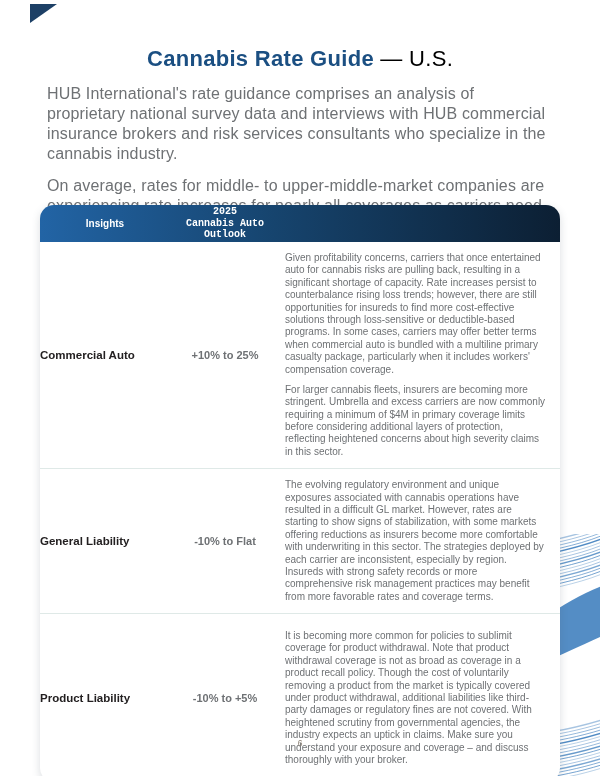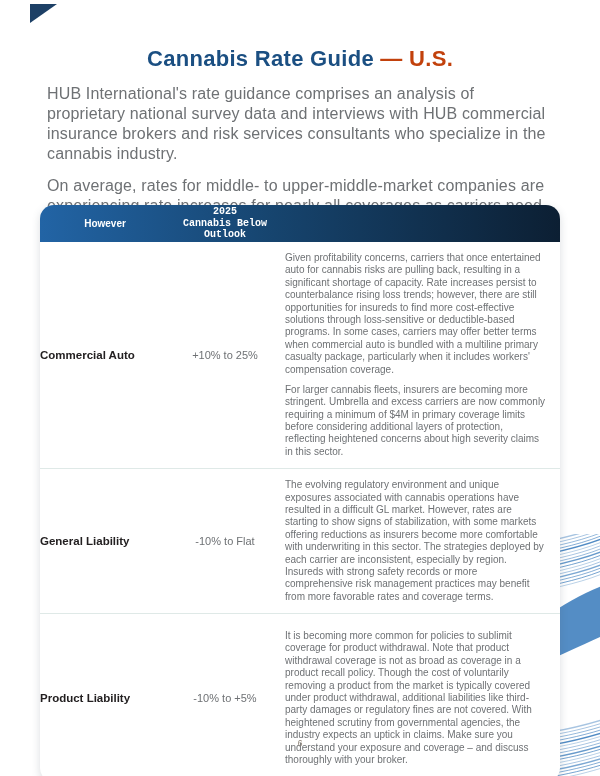--- a/index.html
+++ b/index.html
@@ -12,21 +12,21 @@
   
   .corner-mark{
     position:absolute; top:4px; left:30px; width:0; height:0;
     border-top:19px solid #1d4066; border-right:27px solid transparent; z-index:3;
   }
 
   
   .title{ position:absolute; top:46px; left:0; right:0; text-align:center;
     font-size:22px; color:#1b4f82; letter-spacing:.3px; z-index:2;}
   .title .main{ font-weight:bold; }
-  .title .suffix{ font-weight:700; color:#c2410c; }
+  .title .suffix{ font-weight:400; color:#000000; }
 
   
   .intro{ position:absolute; top:84px; left:47px; width:508px;
     font-size:16px; line-height:1.26; color:#6e7174; letter-spacing:.15px; z-index:2;}
   .intro p{ margin:0 0 11px 0; }
 
   
   .card{
     position:absolute; top:205px; left:40px; width:520px; min-height:495px;
     background:#ffffff; border-radius:14px; overflow:hidden;
@@ -39,21 +39,21 @@
   }
   .thead .lines span{ display:block; line-height:1.18;font-family:Liberation Mono, monospace; }
   .trow{
     display:grid; grid-template-columns:130px 110px 1fr; align-items:center;
   }
   .trow + .trow{ border-top:1px solid #dfe9e7; }
   .trow.r1{ min-height:178px; }
   .trow.r2{ min-height:111px; }
   .trow.r3{ min-height:169px; }
   .coverage{ font-weight:bold; font-size:11.5px; color:#232021; }
-  .outlook{ text-align:center; font-size:11px; color:#6e7174; }
+  .outlook{ text-align:center; font-size:11px; color:#6e7174;font-weight:bold; }
   .insights{ font-size:10px; line-height:1.24; color:#6e7174; padding:10px 14px 10px 5px; }
   .insights p{ margin:0 0 8px 0; }
   .insights p:last-child{ margin-bottom:0; }
 
   
   .pagenum{ position:absolute; top:738px; left:0; right:0; text-align:center;
     font-size:8.5px; color:#8a7f72; z-index:2; }
 
   
   .waves{ position:absolute; right:0; bottom:0; z-index:1; }
@@ -68,24 +68,24 @@
   <span class="suffix">— U.S.</span>
 </div>
 
 <div class="intro">
   <p>HUB International's rate guidance comprises an analysis of proprietary national survey data and interviews with HUB commercial insurance brokers and risk services consultants who specialize in the cannabis industry.</p>
   <p>On average, rates for middle- to upper-middle-market companies are experiencing rate increases for nearly all coverages as carriers need additional premium to support increased losses and expenses. Below are projections of rate increases that we anticipate in 2025. It's important to discuss your business' exposure with your insurance broker and understand what to expect well in advance of your next renewal.</p>
 </div>
 
 <div class="card">
   <div class="thead">
-    <div>However</div>
+    <div>Insights</div>
     <div class="lines">
       <span>2025</span>
-      <span>Cannabis Below</span>
+      <span>Cannabis Auto</span>
       <span>Outlook</span>
     </div>
   </div>
 
   <div class="trow r1">
     <div class="coverage">Commercial Auto</div>
     <div class="outlook">+10% to 25%</div>
     <div class="insights">
       <p>Given profitability concerns, carriers that once entertained auto for cannabis risks are pulling back, resulting in a significant shortage of capacity. Rate increases persist to counterbalance rising loss trends; however, there are still opportunities for insureds to find more cost-effective solutions through loss-sensitive or deductible-based programs. In some cases, carriers may offer better terms when commercial auto is bundled with a multiline primary casualty package, particularly when it includes workers' compensation coverage.</p>
       <p>For larger cannabis fleets, insurers are becoming more stringent. Umbrella and excess carriers are now commonly requiring a minimum of $4M in primary coverage limits before considering additional layers of protection, reflecting heightened concerns about high severity claims in this sector.</p>

